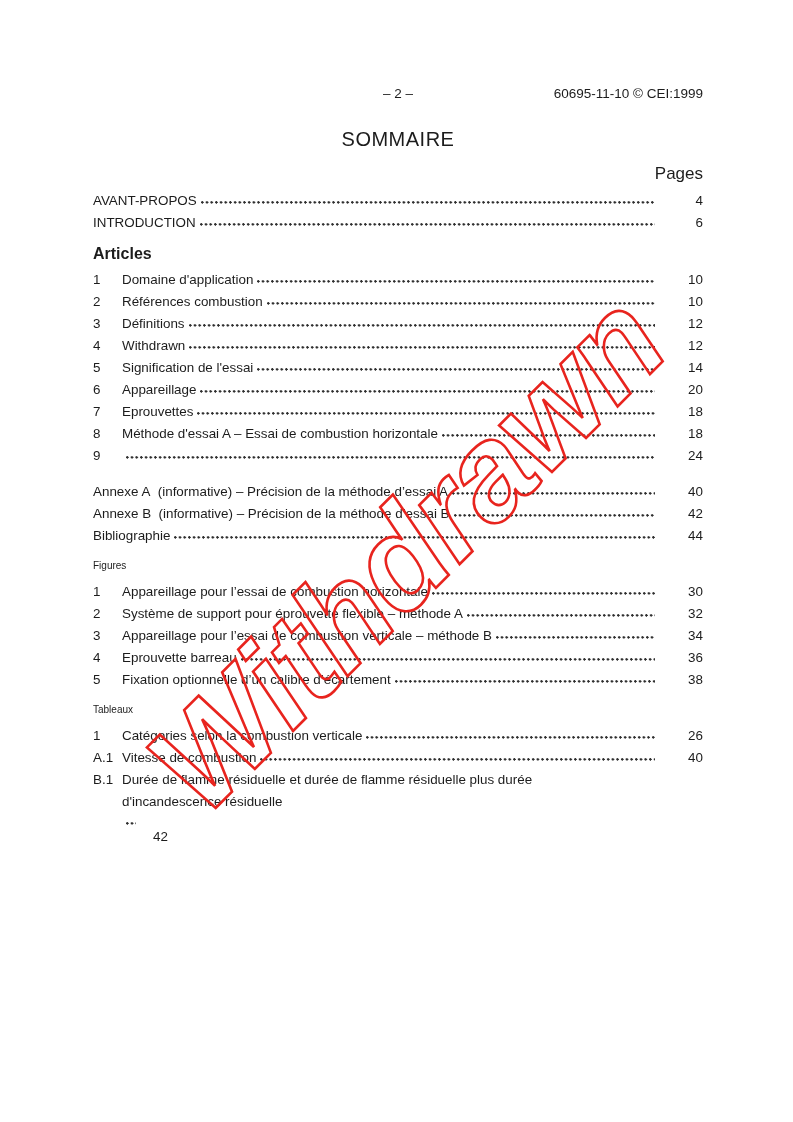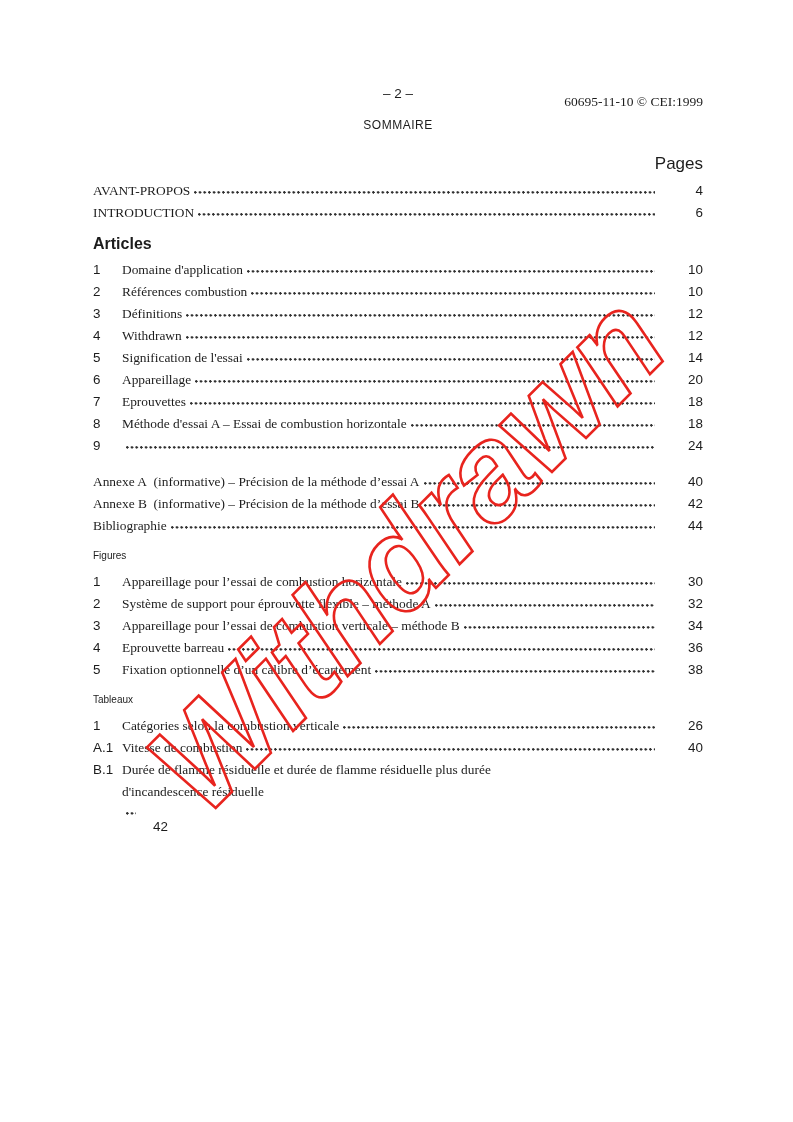--- a/index.html
+++ b/index.html
@@ -13,38 +13,38 @@
     overflow: hidden;
   }
   .content {
     position: absolute;
     left: 93px;
     top: 86px;
     width: 610px;
   }
   .header-row { position: relative; height: 17px; font-size: 13.5px; }
   .header-center { position: absolute; left: 0; right: 0; text-align: center; }
-  .header-right { position: absolute; right: 0; top: 8px; font-family: Liberation Serif, serif; }
+  .header-right { position: absolute; right: 0; top: 0; }
   .doc-title {
     text-align: center;
-    font-size: 12px;
+    font-size: 20px;
     letter-spacing: 0.5px;
-    margin-top: 15px;
+    margin-top: 25px;
     height: 20px;
   }
   .pages-label {
     text-align: right;
     font-size: 17px;
     margin-top: 16px;
     height: 15px;
   }
   .toc { margin-top: 11px; }
   .toc-row { display: flex; align-items: baseline; line-height: 22px; font-size: 13.4px; }
   .toc-num { flex: none; width: 29px; }
-  .toc-label { flex: none; white-space: nowrap; font-family: Liberation Serif, serif; }
+  .toc-label { flex: none; white-space: nowrap; }
   .toc-body { flex: 1 1 auto; }
   .toc-line2 { display: flex; align-items: flex-start; flex-direction: column; }
   .dots {
     flex: 1 1 auto;
     min-width: 10px;
     height: 13px;
     margin: 0 2px 0 4px;
     align-self: baseline;
     background-image: radial-gradient(circle at 1.3px 10.4px, #2e2e2e 1.02px, rgba(0,0,0,0) 1.45px);
     background-size: 4.7px 13px;

